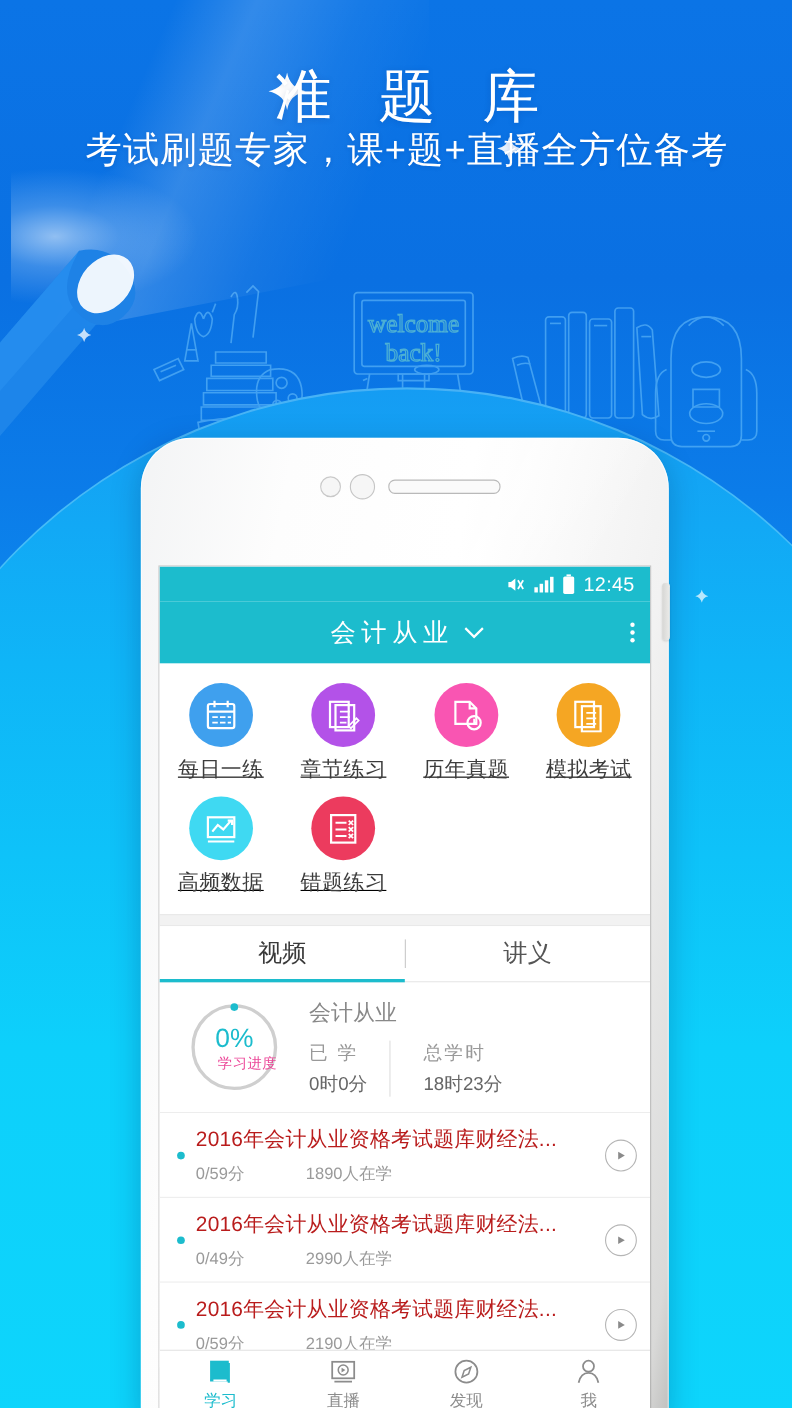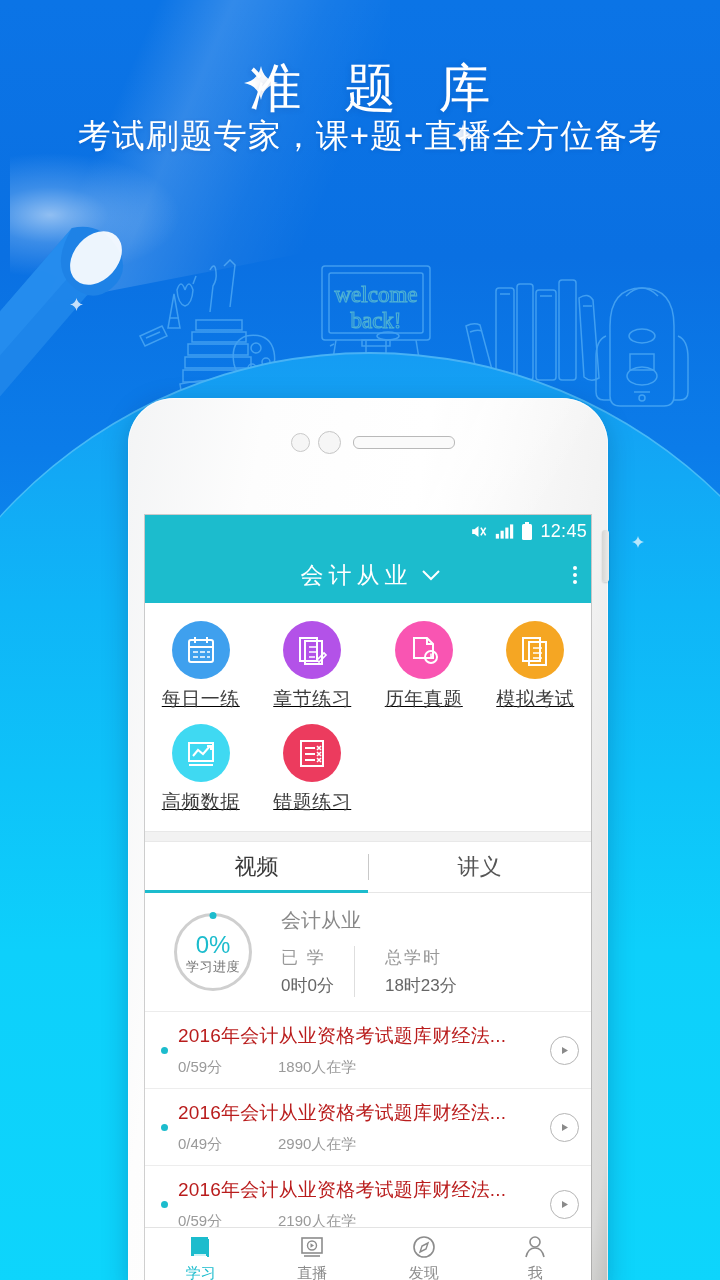--- a/index.html
+++ b/index.html
@@ -50,21 +50,21 @@
   .cam2{position:absolute;left:190px;top:33px;width:21px;height:21px;border-radius:50%;background:#f6f6f6;border:1.6px solid #c5c5c5;}
   .speaker{position:absolute;left:225px;top:38px;width:100px;height:11px;border-radius:6px;background:#fafafa;border:1.6px solid #b9b9b9;}
   .pwrbtn{position:absolute;left:474px;top:132px;width:7px;height:52px;border-radius:3px;
     background:linear-gradient(90deg,#d6d6d4,#ececea);box-shadow:0 1px 2px rgba(0,0,0,.15);}
 
   
   .screen{position:absolute;left:17px;top:117px;width:446px;height:773px;background:#ffffff;overflow:hidden;
     box-shadow:0 0 0 1px rgba(0,0,0,.18);}
 
   .statusbar{height:32px;background:#1cbccd;display:flex;align-items:center;justify-content:flex-end;
-    padding-right:4px;gap:7px;color:#fff;}
+    padding-right:14px;gap:7px;color:#fff;}
   .status-time{font-size:18px;color:#fff;letter-spacing:.3px;}
 
   .appbar{height:56px;background:#1cbccd;display:flex;align-items:center;position:relative;}
   .appbar-title{flex:1;text-align:center;color:#fff;font-size:23px;letter-spacing:5px;text-indent:5px;
     display:flex;align-items:center;justify-content:center;gap:8px;}
   .chev{display:inline-block;}
   .overflow{position:absolute;right:14px;top:50%;transform:translateY(-50%);
     display:flex;flex-direction:column;gap:3px;cursor:pointer;}
   .overflow i{display:block;width:4px;height:4px;border-radius:50%;background:#fff;}
 
@@ -84,21 +84,21 @@
   .tab.active:after{content:"";position:absolute;left:0;right:0;bottom:-1px;height:3px;background:#1cbccd;}
   .tab-div{position:absolute;left:50%;top:12px;width:1px;height:26px;background:#c9c9c9;}
 
   
   .progress{display:flex;align-items:center;padding:14px 0 14px 0;background:#fff;border-bottom:1px solid #ececec;}
   .ring-wrap{width:136px;display:flex;align-items:center;justify-content:center;}
   .ring{position:relative;width:78px;height:78px;}
   .ring-circle{position:absolute;inset:0;border-radius:50%;border:3px solid #cfcfcf;}
   .ring-dot{position:absolute;left:50%;top:-1px;transform:translateX(-50%);width:7px;height:7px;border-radius:50%;background:#1cbccd;}
   .ring-pct{position:absolute;left:0;right:0;top:18px;text-align:center;font-size:24px;color:#1cbccd;}
-  .ring-cap{position:absolute;left:0;right:0;top:45px;text-align:center;font-size:13px;color:#737373;letter-spacing:.5px;}
+  .ring-cap{position:absolute;left:0;right:0;top:45px;text-align:right;font-size:13px;color:#ec4899;letter-spacing:.5px;}
   .pcol{flex:1;padding-right:14px;}
   .pcourse{font-size:20px;color:#888;margin-bottom:12px;}
   .pstats{display:flex;align-items:flex-start;}
   .pstat{padding-right:20px;}
   .pstat.second{border-left:1px solid #dedede;padding-left:30px;}
   .pstat-k{font-size:17px;color:#999;letter-spacing:2px;margin-bottom:5px;}
   .pstat-v{font-size:17px;color:#666;}
 
   
   .list{background:#fff;}

